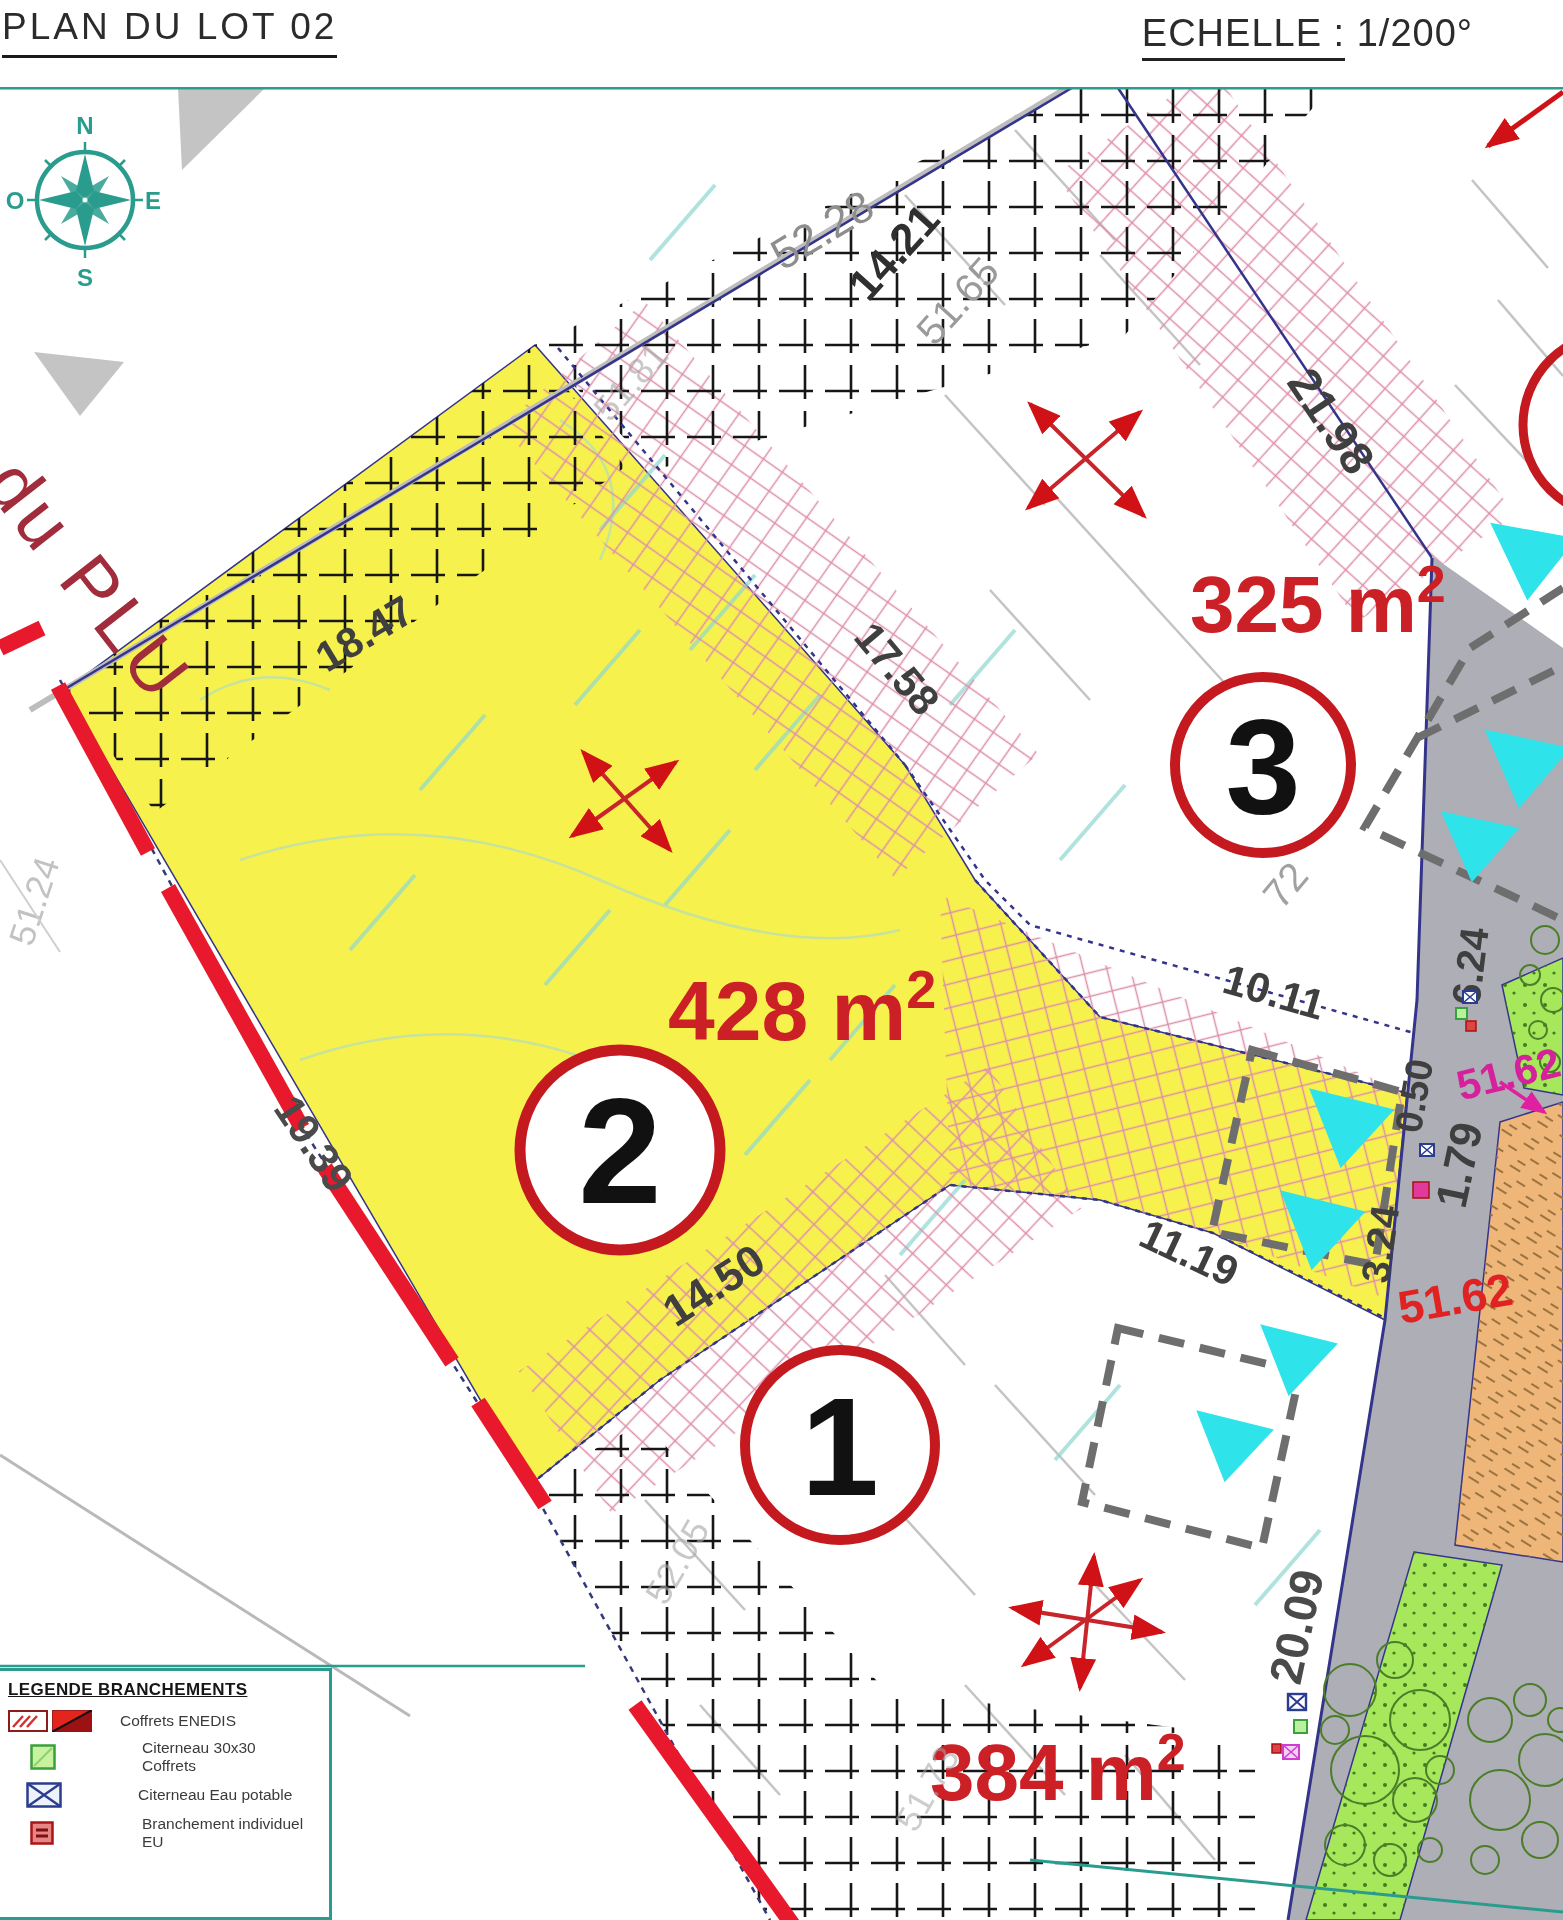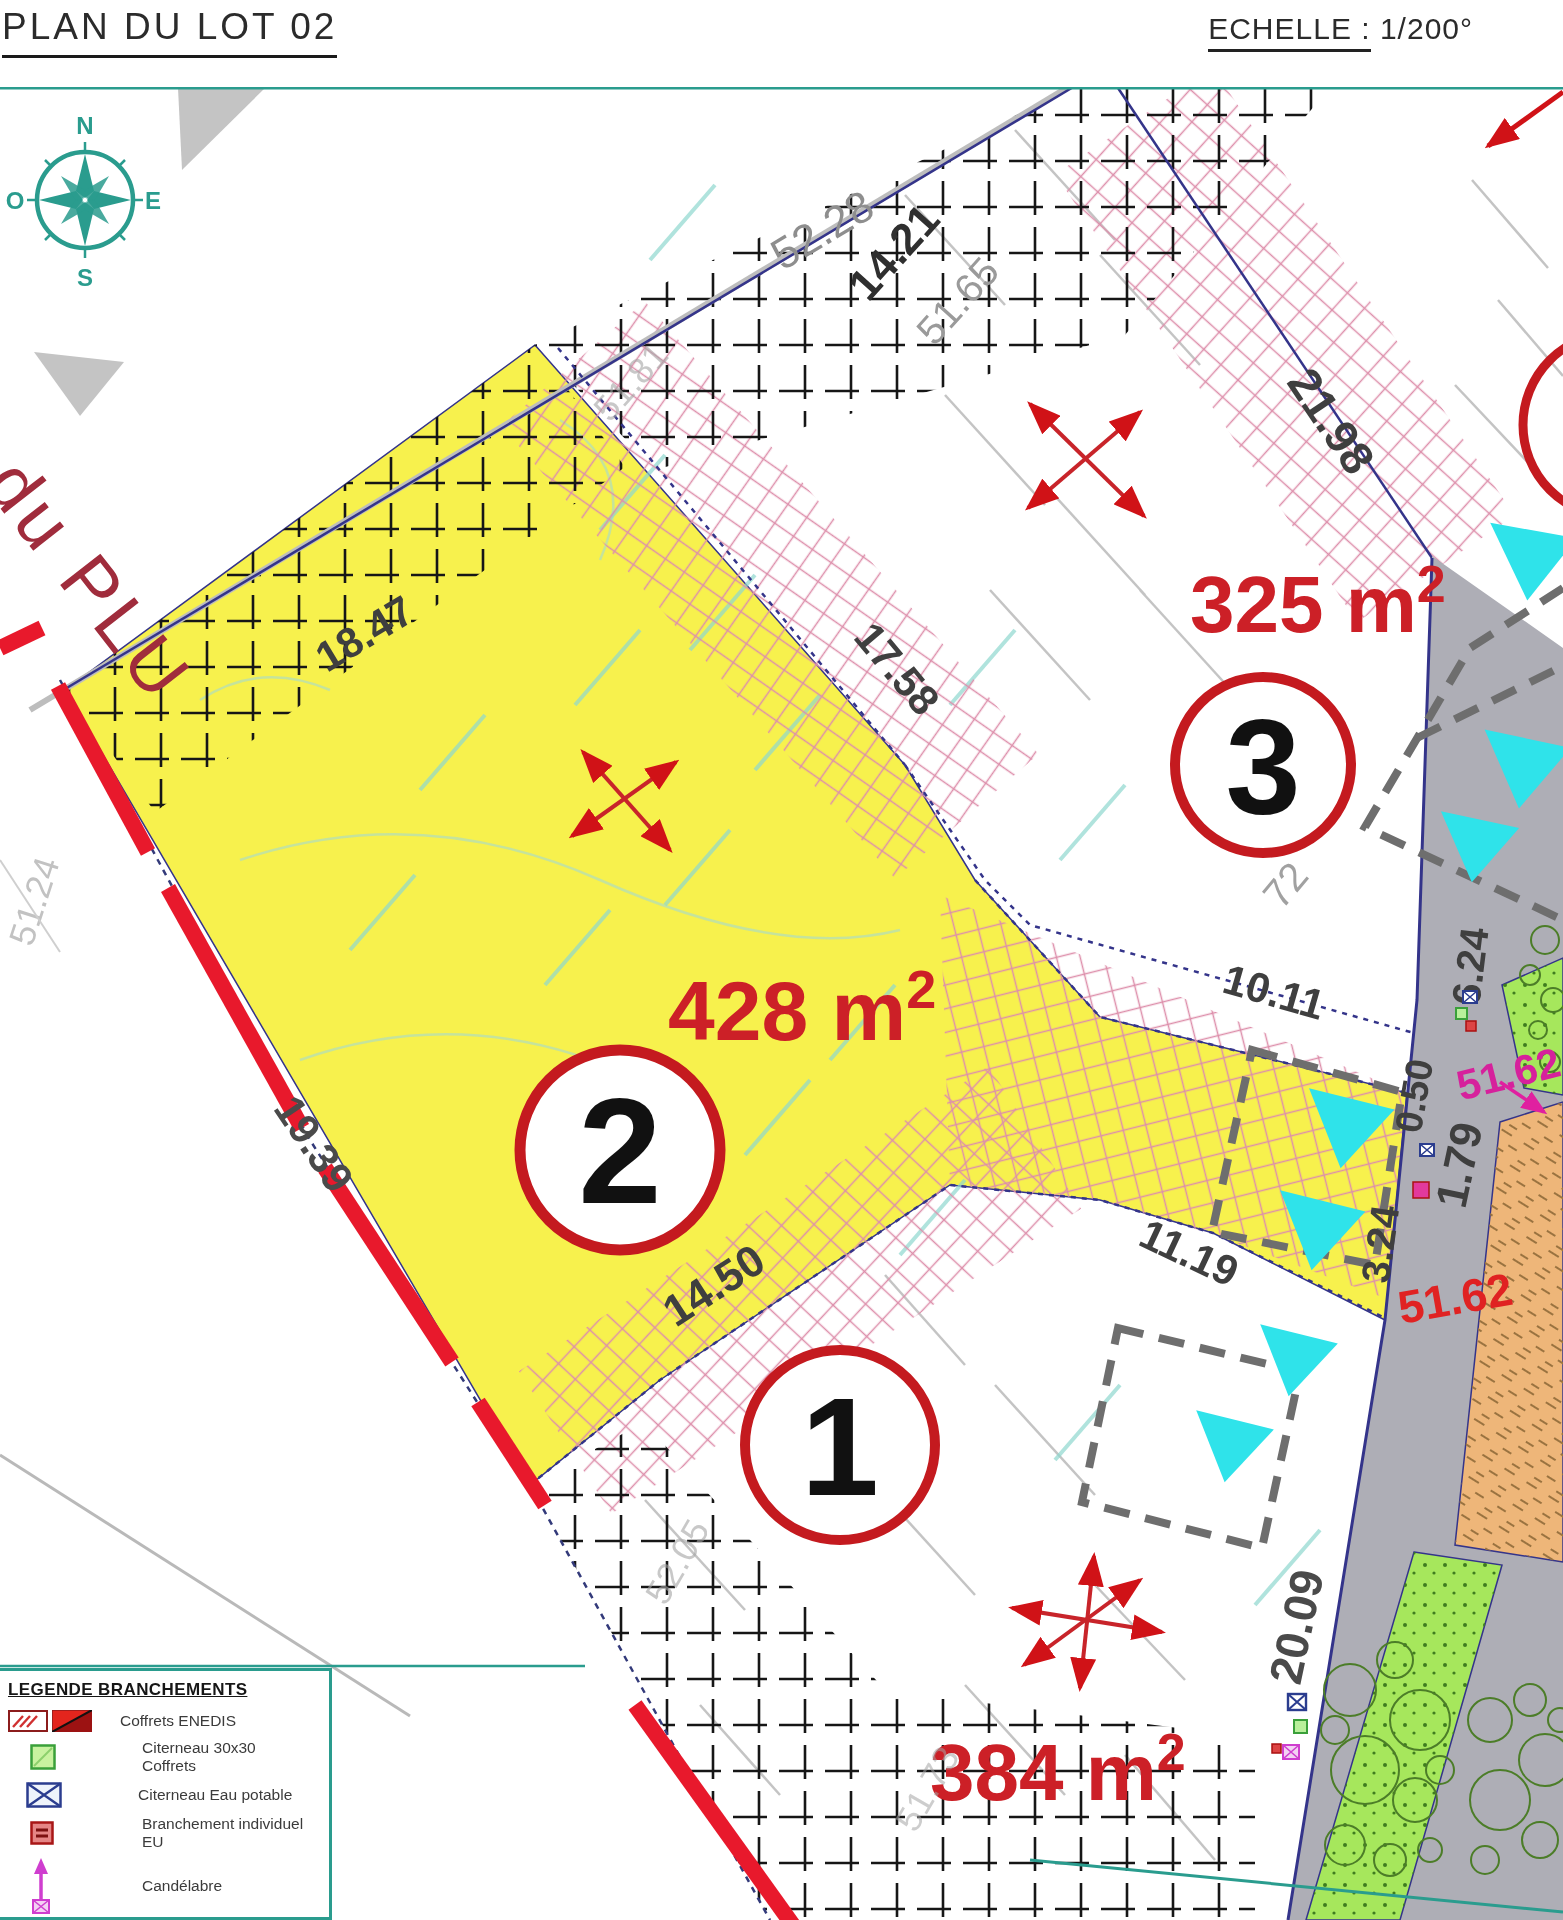--- a/index.html
+++ b/index.html
@@ -6,21 +6,21 @@
   body{
     width:1563px;height:1920px;position:relative;overflow:hidden;background:#ffffff;
     font-family:"Liberation Sans",sans-serif;
   }
   #plan-svg{position:absolute;left:0;top:0;z-index:1;}
   .hdr{position:absolute;z-index:3;color:#222;}
   #title{
     left:2px;top:6px;font-size:37px;letter-spacing:3px;color:#2b2b2b;
     border-bottom:3px solid #1a1a1a;padding-bottom:7px;font-weight:normal;
   }
-  #scale{right:90px;top:12px;font-size:30px;letter-spacing:1px;color:#2b2b2b;}
+  #scale{right:90px;top:12px;font-size:38px;letter-spacing:1px;color:#2b2b2b;}
   #scale .scale-u{border-bottom:3px solid #222;padding-bottom:4px;}
   #legend{
     position:absolute;left:0;top:1668px;width:332px;height:252px;background:#fff;
     border:3px solid #2a9c8e;border-left:none;z-index:6;box-sizing:border-box;
     padding:9px 20px 0 8px;
   }
   .lg-title{font-size:17px;font-weight:bold;color:#161616;text-decoration:underline;
     letter-spacing:.4px;margin-bottom:10px;}
   .lg-row{display:flex;align-items:center;margin-bottom:7px;gap:28px;}
   .lg-sym{width:84px;flex:0 0 auto;display:flex;align-items:center;gap:4px;}
@@ -387,24 +387,13 @@
   <div class="lg-row">
     <span class="lg-sym" style="padding-left:22px;">
       <svg width="24" height="24">
           <rect x="1.5" y="1.5" width="21" height="21" fill="#e58585" stroke="#a81616" stroke-width="2.5"></rect>
           <path d="M6,9 h12 M6,15 h12" stroke="#7c1010" stroke-width="3"></path>
         </svg>
     </span>
     <span class="lg-label">Branchement individuel EU</span>
   </div>
 
-  <div class="lg-row">
-    <span class="lg-sym" style="padding-left:22px;">
-      <svg width="22" height="56">
-          <polygon points="11,0 4,16 18,16" fill="#cf3ecf"></polygon>
-          <line x1="11" y1="12" x2="11" y2="42" stroke="#cf3ecf" stroke-width="3.5"></line>
-          <rect x="3" y="42" width="16" height="13" fill="#f3d2f3" stroke="#cf3ecf" stroke-width="2"></rect>
-          <path d="M3,42 L19,55 M19,42 L3,55" stroke="#cf3ecf" stroke-width="1.5"></path>
-        </svg>
-    </span>
-    <span class="lg-label">Candélabre</span>
-  </div>
 </div>
 
 </body></html>

